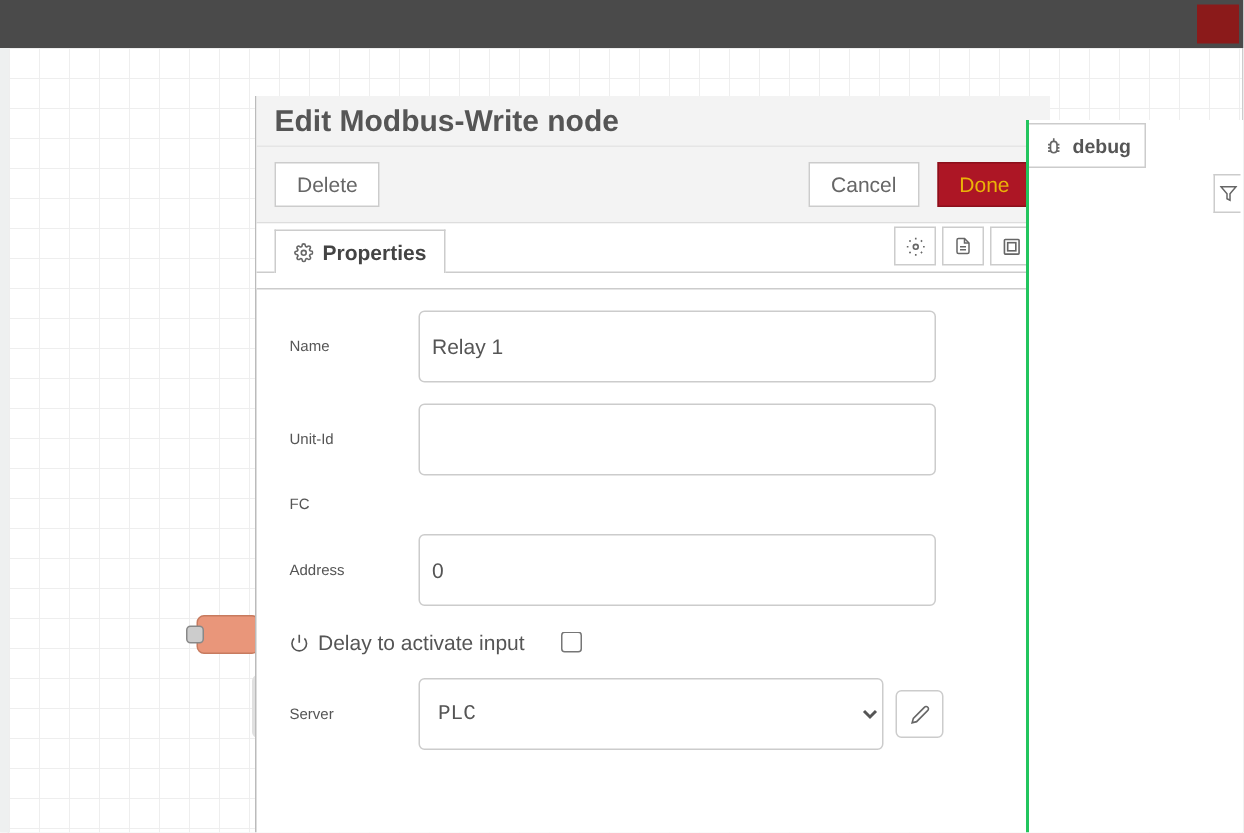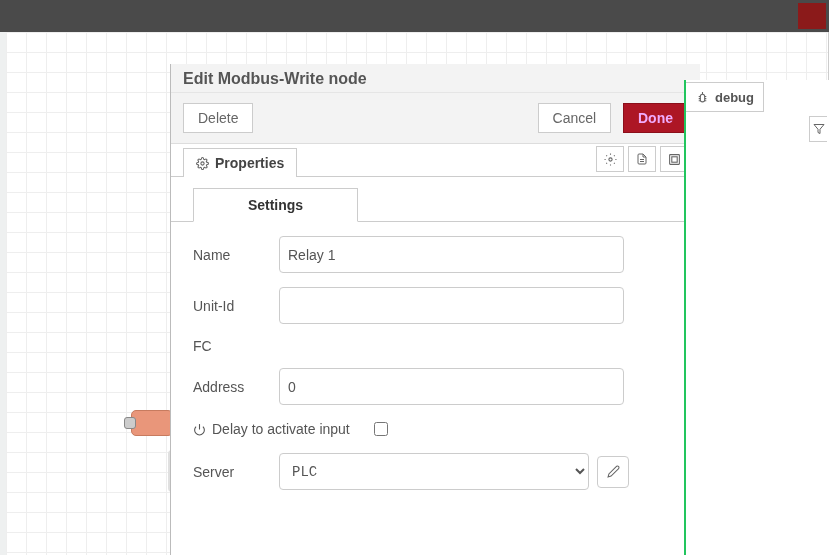--- a/index.html
+++ b/index.html
@@ -85,21 +85,21 @@
     top: 32px;
     width: 530px;
     bottom: 0;
     background: #fff;
     border-left: 1px solid #bbbbbb;
     display: flex;
     flex-direction: column;
   }
   .edit-header {
     padding: 6px 12px 4px 12px;
-    font-size: 16px;
+    font-size: 20px;
     color: #555;
     font-weight: bold;
     background: #f3f3f3;
     border-bottom: 1px solid #e5e5e5;
   }
   .edit-toolbar {
     display: flex;
     justify-content: space-between;
     padding: 10px 12px;
     background: #f3f3f3;
@@ -114,22 +114,21 @@
     background: #fff;
     border: 1px solid #ccc;
     color: #666;
     font-size: 14px;
     cursor: pointer;
   }
   .btn + .btn { margin-left: 8px; }
   .btn-primary {
     background: #ad1625;
     border-color: #8b0f1b;
-    color: #f0abfc;
-    font-weight: bold;
+    color: #eab308;
   }
   .edit-tabs {
     display: flex;
     align-items: flex-end;
     padding: 0 12px;
     background: #fff;
     border-bottom: 1px solid #ccc;
     height: 33px;
   }
   .edit-tab {
@@ -190,26 +189,26 @@
   .form {
     padding: 14px 22px;
   }
   .form-row {
     display: flex;
     align-items: center;
     margin-bottom: 14px;
   }
   .form-label {
     width: 86px;
-    font-size: 14px;
+    font-size: 10px;
     color: #555;
   }
   .form-input, .form-select {
     flex: 0 0 345px;
-    height: 37px;
+    height: 48px;
     border: 1px solid #ccc;
     border-radius: 4px;
     padding: 0 8px;
     font-size: 14px;
     color: #555;
     background:#fff;
   }
   .form-select.short { flex: 0 0 180px; }
   .form-select.wide { flex: 0 0 310px; font-family: Liberation Mono, monospace; }
   .check-row {
@@ -336,21 +335,20 @@
         <span>
           <svg width="13" height="13" viewBox="0 0 24 24" fill="none" stroke="#666" stroke-width="2">
               <rect x="3" y="3" width="18" height="18" rx="1"></rect>
               <rect x="7" y="7" width="10" height="10"></rect>
             </svg>
         </span>
       </div>
     </div>
 
     <div class="inner-tabs">
-      <div class="inner-tab active">Settings</div>
     </div>
 
     <div class="form">
 
       <div class="form-row">
         <label class="form-label">Name</label>
         <input class="form-input" value="Relay 1" style="">
       </div>
 
       <div class="form-row">

